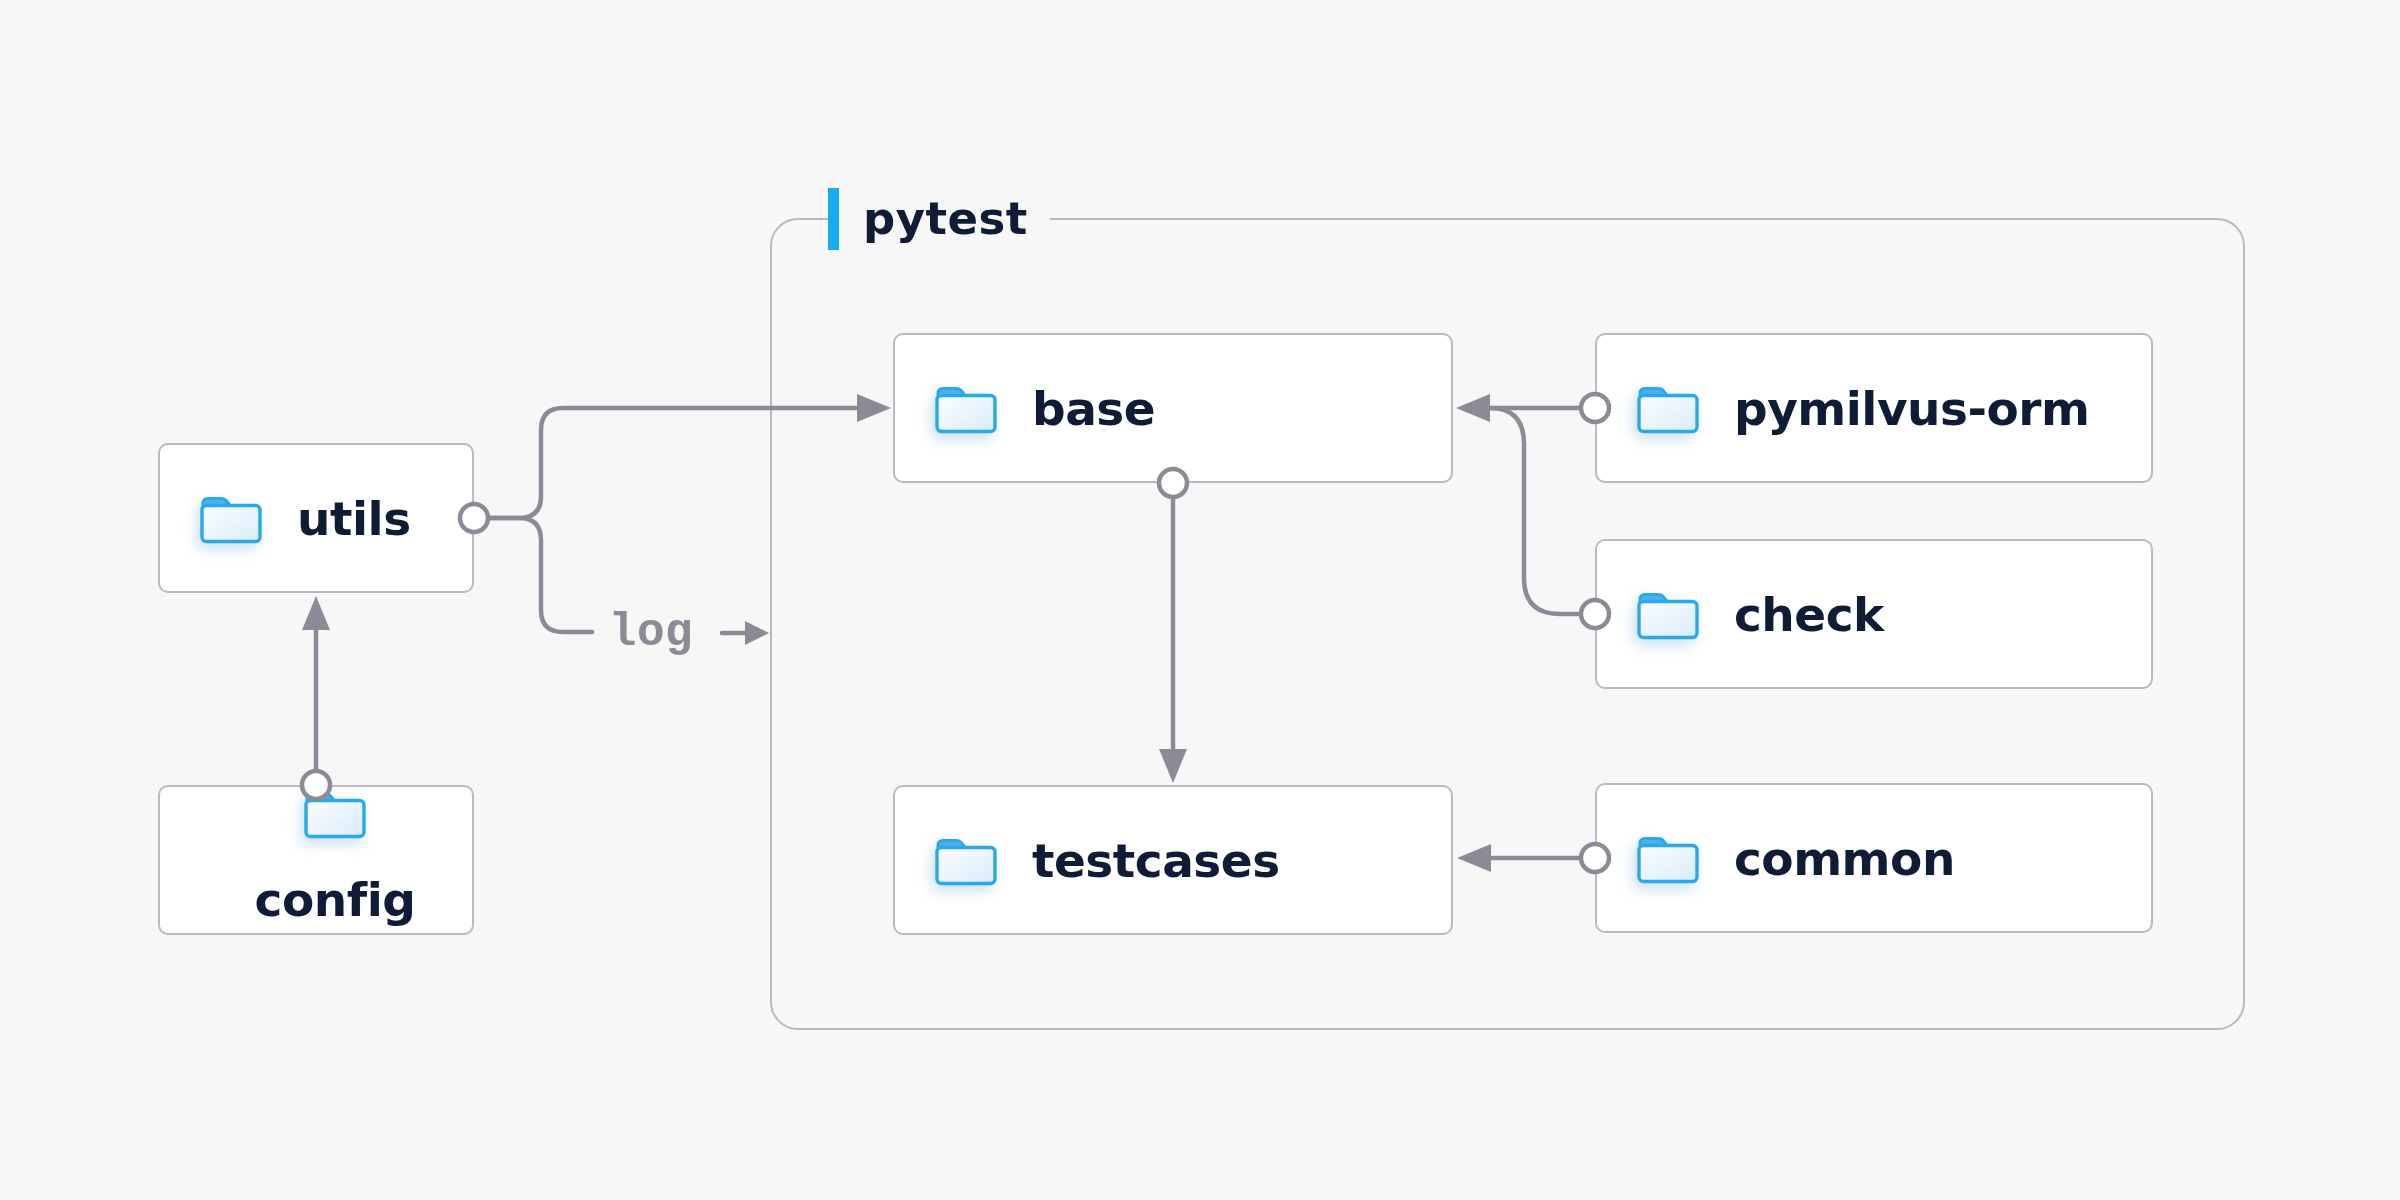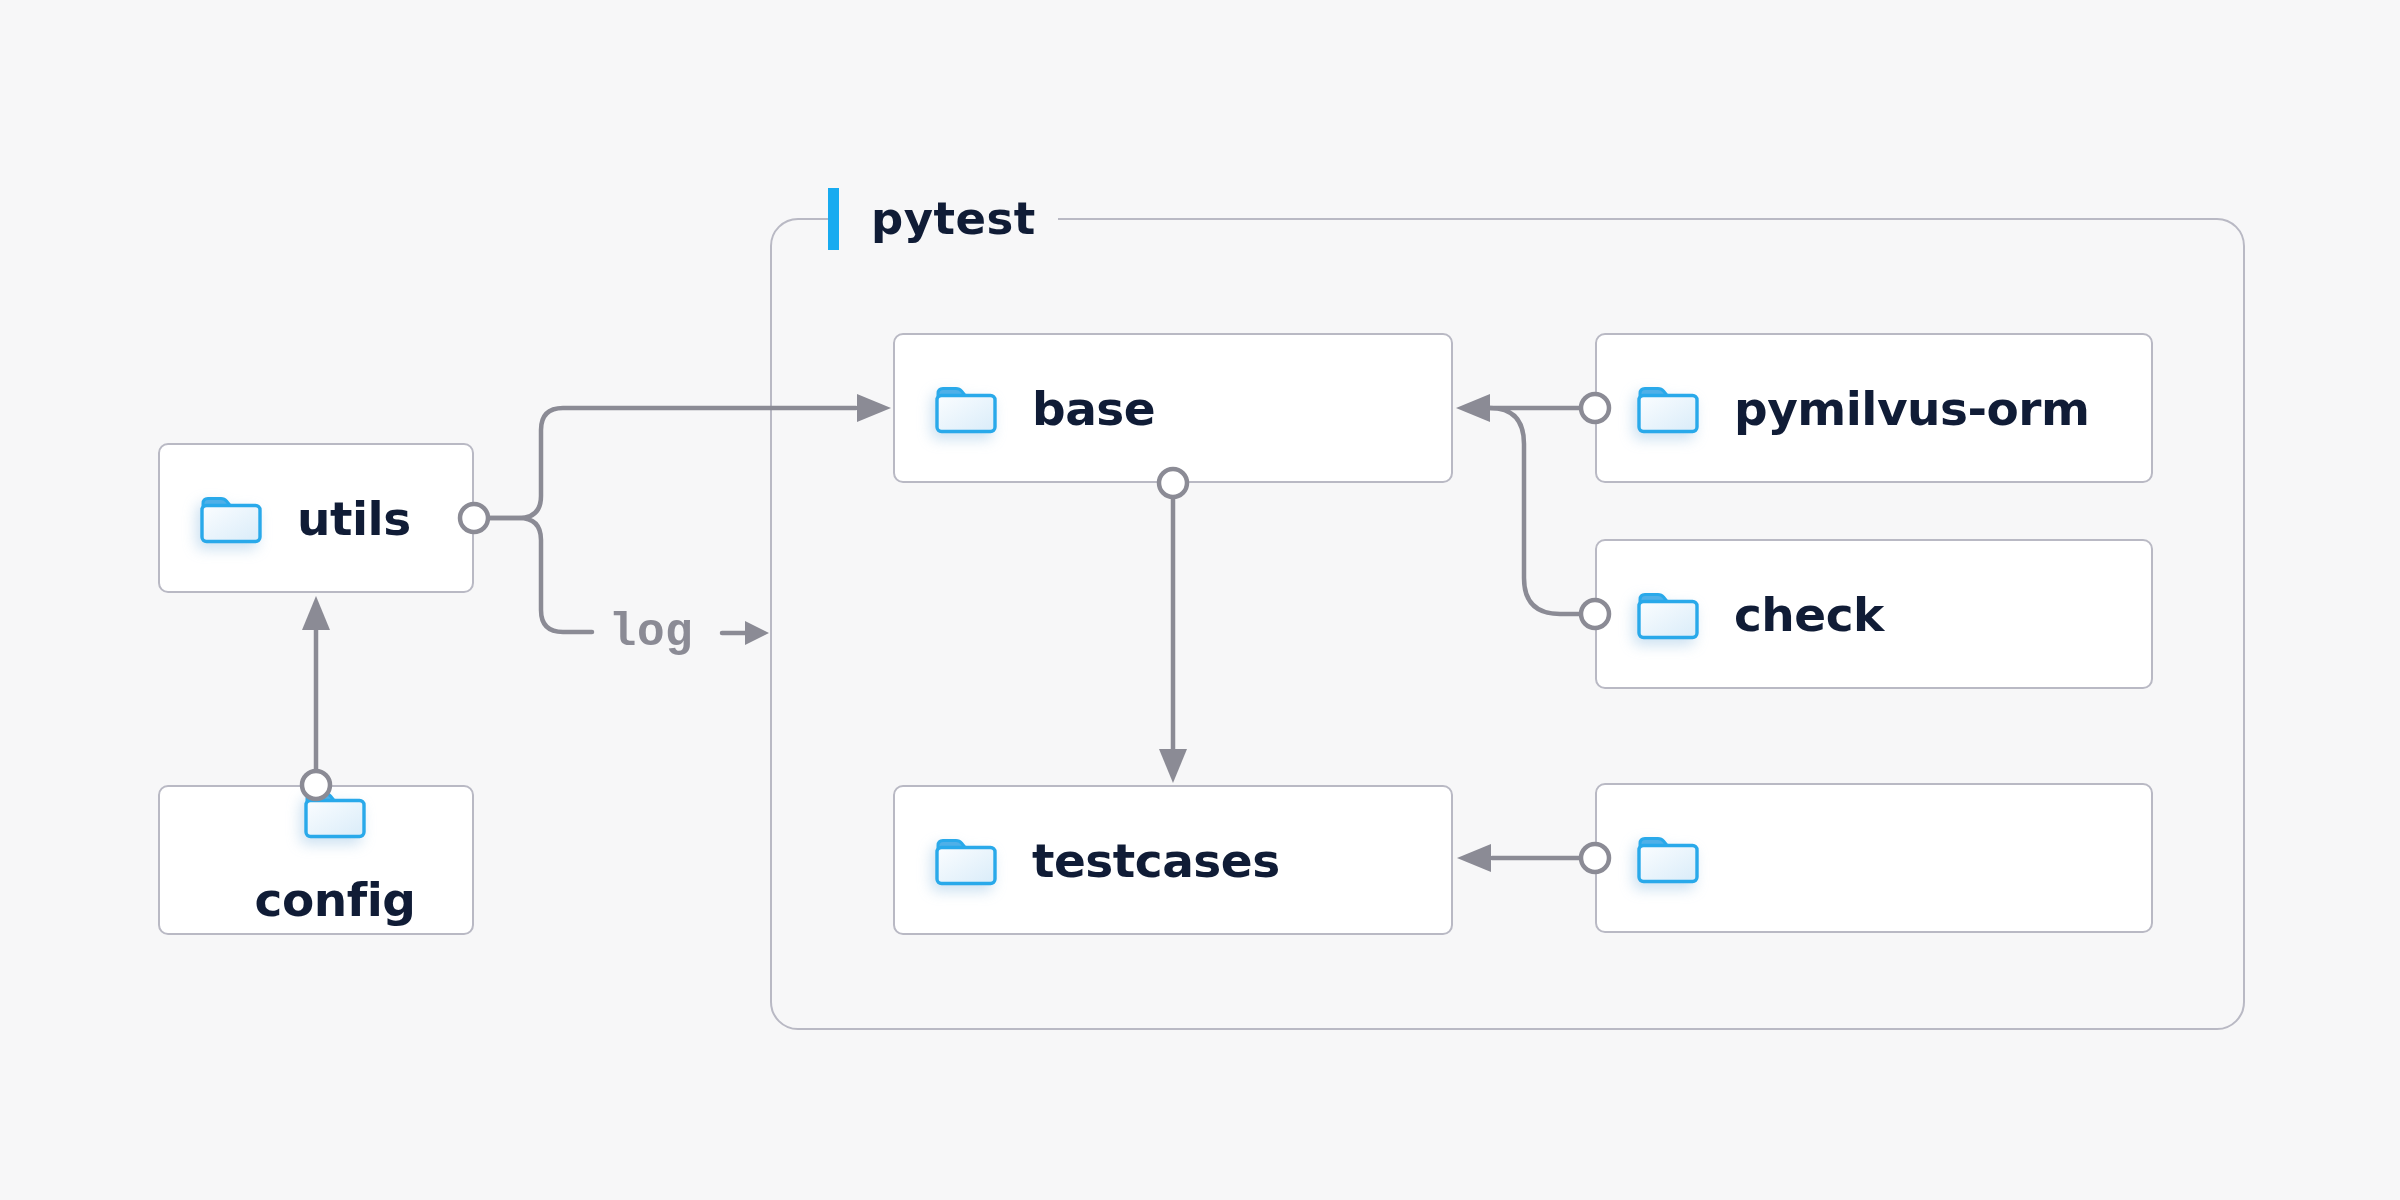--- a/index.html
+++ b/index.html
@@ -32,21 +32,21 @@
     border: 2.5px solid var(--box-border);
     border-radius: 28px;
     z-index: 1;
   }
   .group-label {
     position: absolute;
     top: -33px; left: 56px;
     height: 64px;
     display: flex;
     align-items: center;
-    gap: 32px;
+    gap: 24px;
     background: var(--bg);
     padding-right: 22px;
     z-index: 2;
   }
   .group-label .accent-bar {
     width: 11px; height: 62px;
     background: var(--accent);
   }
   .group-label .group-title {
     font-size: 45px;
@@ -243,13 +243,14 @@
     <rect class="folder-body" x="4" y="13.5" width="58" height="36" rx="4.5"></rect>
   </svg>
   <span class="node-label">check</span>
 </div>
 
 <div class="node" id="node-common">
   <svg class="folder" viewBox="0 0 66 52">
     <path class="folder-tab" d="M5 18 V11.5 Q5 6.5 10 6.5 H23 Q26.5 6.5 28.5 9 L34.5 16.5 Z"></path>
     <rect class="folder-body" x="4" y="13.5" width="58" height="36" rx="4.5"></rect>
   </svg>
+  <span class="node-label">common</span>
 </div>
 
 </body></html>

